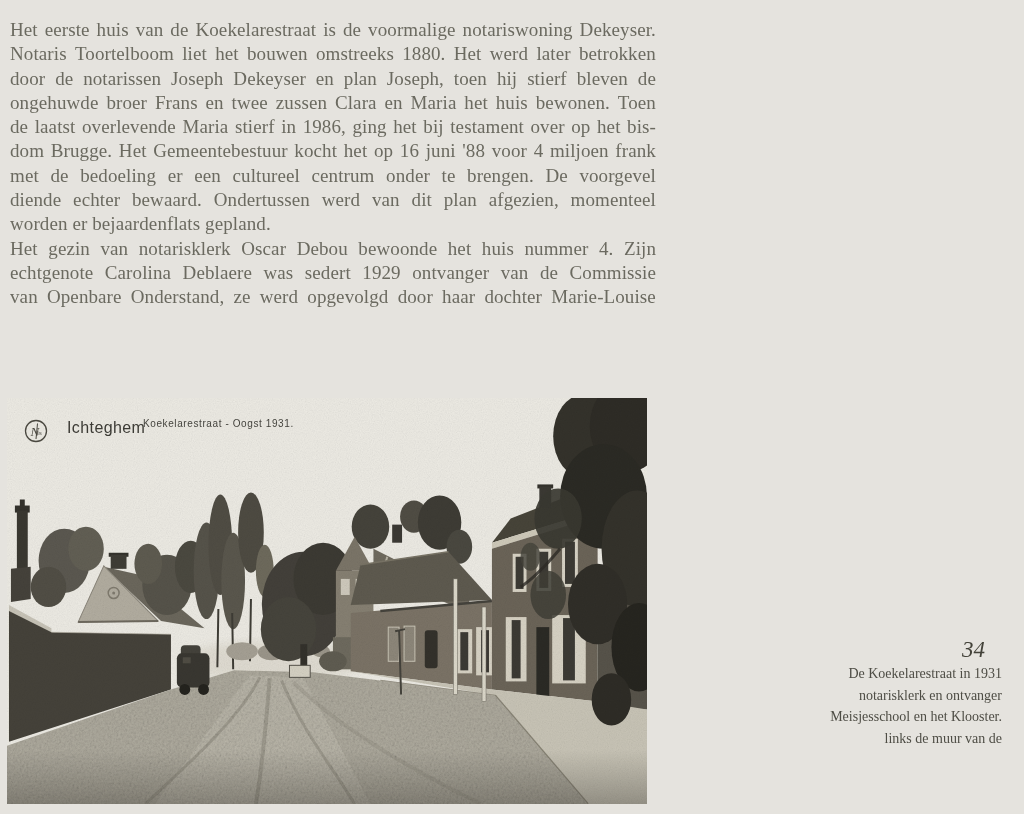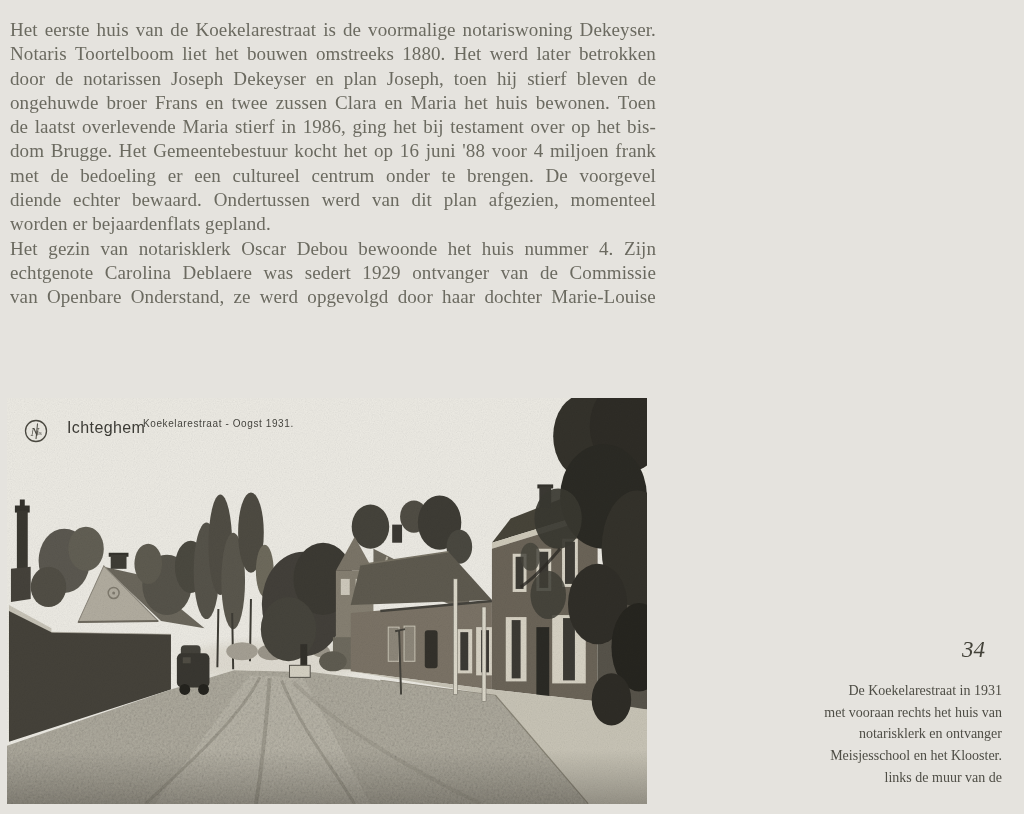--- a/index.html
+++ b/index.html
@@ -15,21 +15,21 @@
   
   .photo{position:absolute;left:7px;top:398px;width:640px;height:406px;background:#edebe4}
   .scene{position:absolute;left:0;top:0;width:640px;height:406px;display:block}
   .photo-header{position:absolute;left:0;top:0;width:100%;height:60px;font-family:"Liberation Sans",sans-serif;color:#3c3b35}
   .logo{position:absolute;left:16px;top:20px}
   .loc{position:absolute;left:60px;top:21px;font-size:16px;font-weight:normal;letter-spacing:.4px}
   .sub{position:absolute;left:136px;top:20px;font-size:10px;letter-spacing:.6px;color:#45443e}
 
   
   .caption-block{position:absolute;right:22px;top:637px;width:330px;text-align:right;color:#4e4d45}
-  .pageno{font-style:italic;font-size:23px;color:#434239;padding-right:17px;margin-bottom:17px}
+  .pageno{font-style:italic;font-size:23px;color:#434239;padding-right:17px;margin-bottom:0}
   .cline{font-size:14px;line-height:21.7px}
 </style>
 </head>
 <body>
 
 <div class="page">
 
   <div class="body-text">
       <div class="tline">
         <span>Het</span>
@@ -386,20 +386,19 @@
       </svg>
       <span class="loc">Ichteghem</span>
       <span class="sub">Koekelarestraat - Oogst 1931.</span>
     </div>
   </div>
 
   <div class="caption-block">
     <div class="pageno">34</div>
     <div class="caption">
         <div class="cline">De Koekelarestraat in 1931</div>
-        <div class="cline">met vooraan rechts het huis van</div>
         <div class="cline">notarisklerk en ontvanger</div>
         <div class="cline">Meisjesschool en het Klooster.</div>
         <div class="cline">links de muur van de</div>
       </div>
   </div>
 
 </div>
 
 </body></html>

